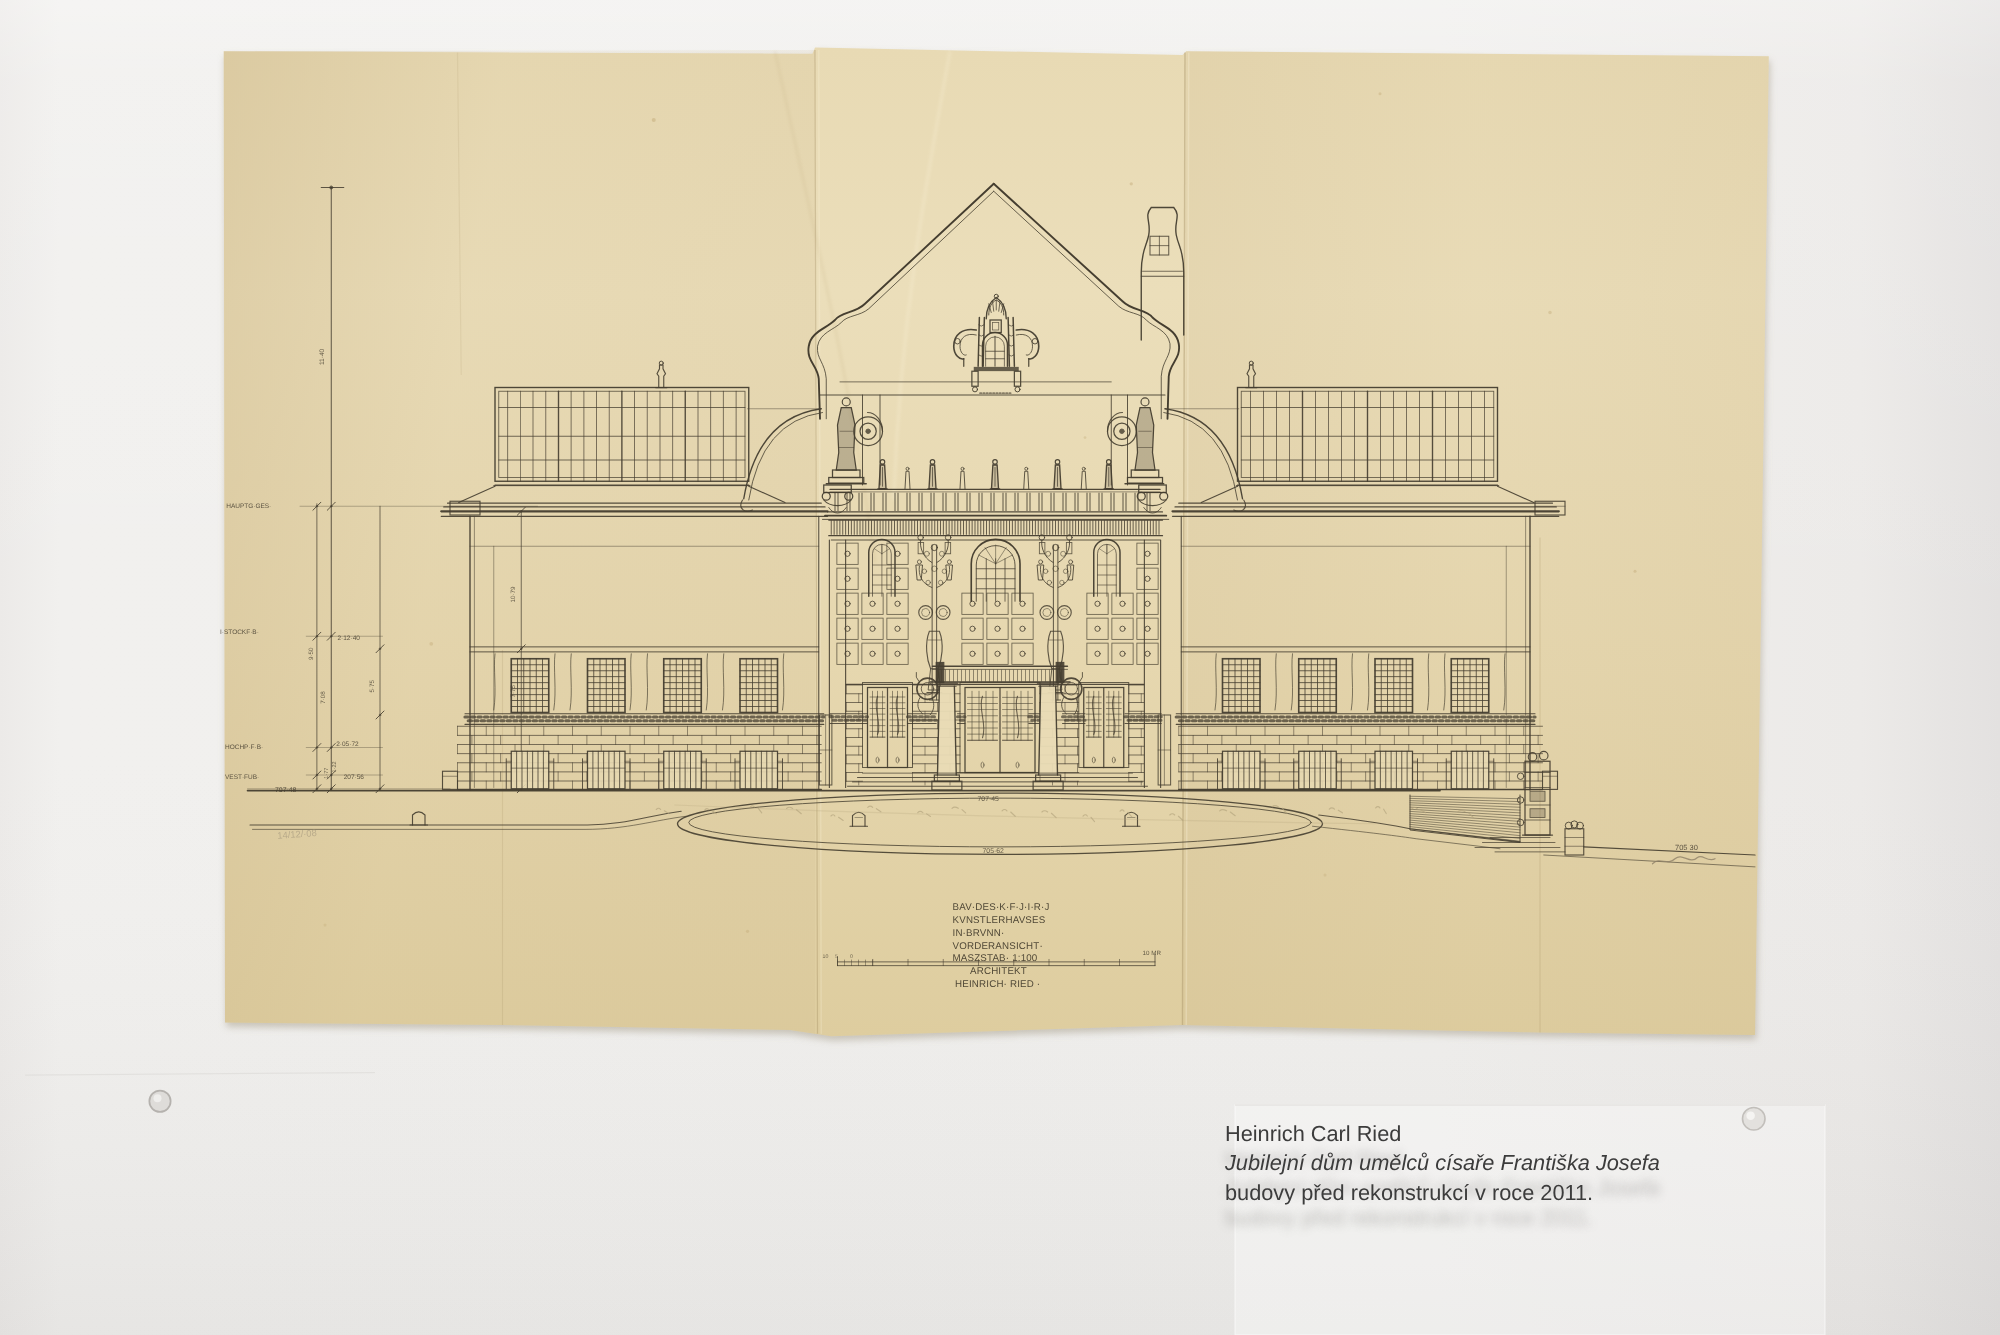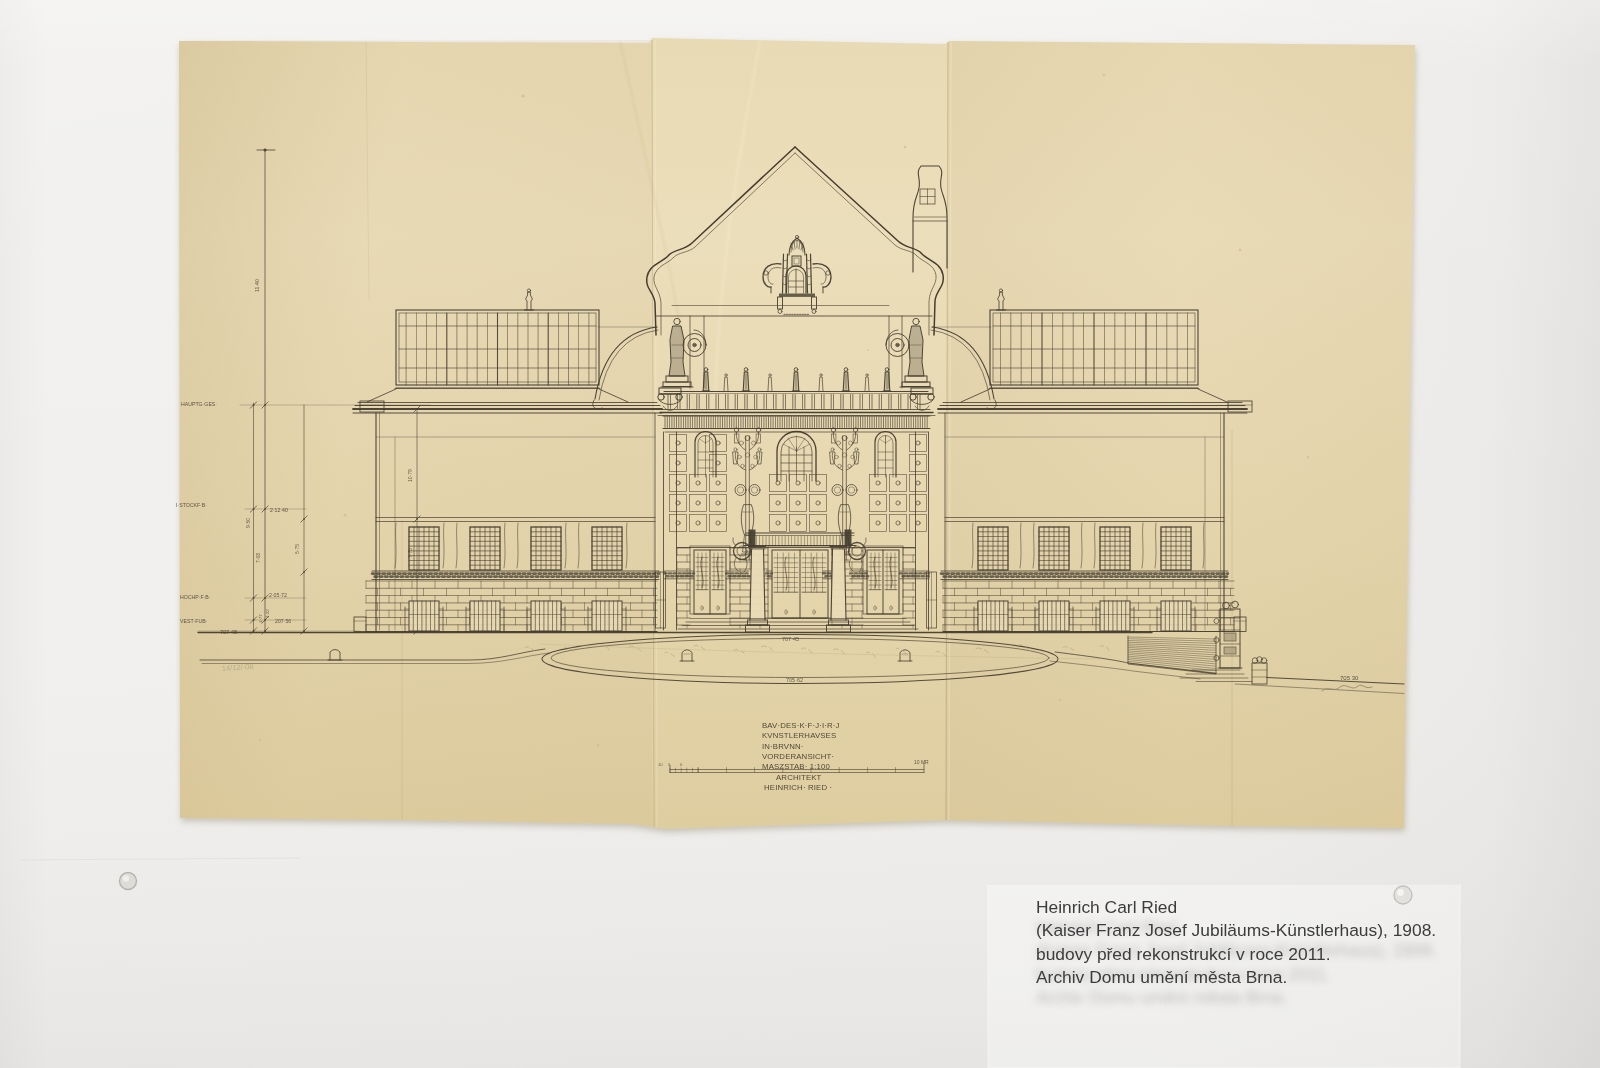--- a/index.html
+++ b/index.html
@@ -1,16 +1,16 @@
 <!DOCTYPE html>
 <html><head><meta charset="utf-8">
 <style>
 html,body{margin:0;padding:0;}
 #stage{position:relative;width:1600px;height:1068px;overflow:hidden;background:#f0efed;font-family:"Liberation Sans",sans-serif;}
-#label{position:absolute;left:1036px;top:896px;width:430px;font-size:17.4px;line-height:23.3px;color:#3c3c3c;
+#label{position:absolute;left:980px;top:896px;width:430px;font-size:17.4px;line-height:23.3px;color:#3c3c3c;
 text-shadow:0 20px 7px rgba(110,108,105,0.38);}
 </style></head><body>
 <div id="stage">
 <svg width="1600" height="1068" viewBox="0 0 1600 1068" style="position:absolute;left:0;top:0">
 <defs>
 <linearGradient id="wallg" x1="0" y1="0" x2="1" y2="0">
  <stop offset="0" stop-color="#eceae8"></stop>
  <stop offset="0.03" stop-color="#f1f0ee"></stop>
  <stop offset="0.72" stop-color="#f0efed"></stop>
  <stop offset="0.93" stop-color="#eceae8"></stop>
@@ -1762,16 +1762,15 @@
 
 <g>
         <circle cx="1403" cy="895" r="9" fill="#e3e1de"></circle>
         <circle cx="1403" cy="895" r="9" fill="none" stroke="#c2bfbb" stroke-width="1.3"></circle>
         <circle cx="1400.5" cy="892.5" r="3.4" fill="#f5f4f2"></circle>
       </g>
 </svg>
 
 <div id="label">
 <div>Heinrich Carl Ried</div>
-<div>(Kaiser Franz Josef Jubiläums-Künstlerhaus), 1908.</div>
+<div style="font-style:italic">Jubilejní dům umělců císaře Františka Josefa</div>
 <div>budovy před rekonstrukcí v roce 2011.</div>
-<div>Archiv Domu umění města Brna.</div>
 </div>
 </div>
 </body></html>

